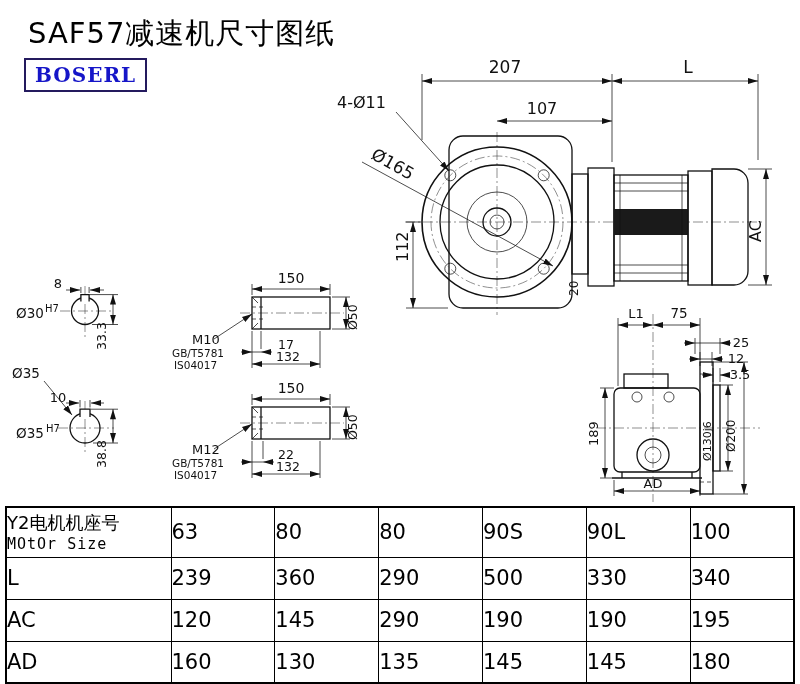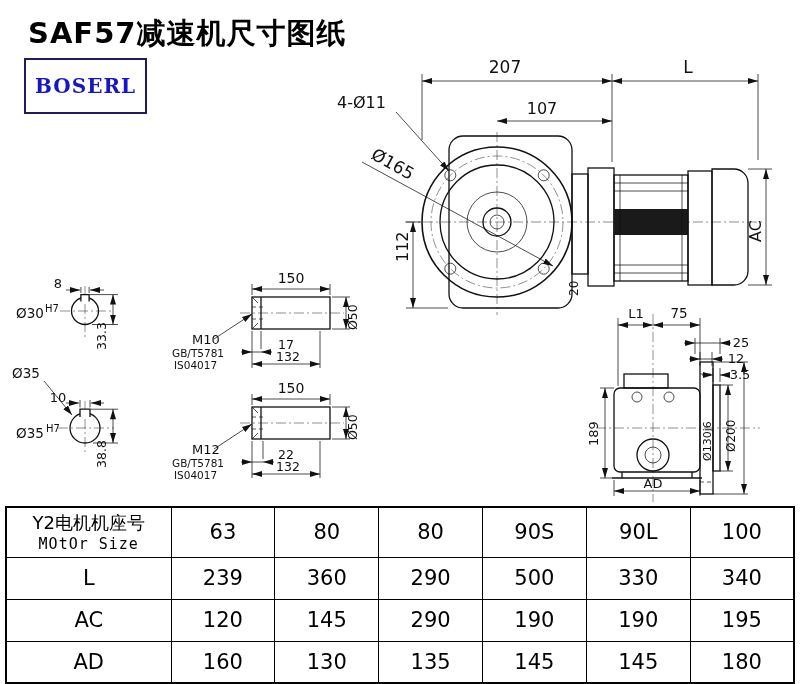--- a/index.html
+++ b/index.html
@@ -1,32 +1,32 @@
 <!DOCTYPE html>
 <html><head>
 <meta charset="utf-8">
 <style>
   html,body{margin:0;padding:0;background:#fff;}
   .stage{position:relative;width:800px;height:684px;background:#fff;overflow:hidden;
          font-family:"DejaVu Sans",sans-serif;color:#000;}
-  .title{position:absolute;left:28px;top:14px;font-size:29px;font-weight:bold;
+  .title{position:absolute;left:28px;top:14px;font-size:29px;font-weight:normal;
          letter-spacing:1px;color:#000;}
   .logo{position:absolute;left:24px;top:58px;border:2px solid #241a5e;background:#fff;
-        padding:14px 9px;font-family:"DejaVu Serif",serif;font-weight:bold;
+        padding:3px 9px;font-family:"DejaVu Serif",serif;font-weight:bold;
         font-size:20px;color:#1616c8;letter-spacing:1px;}
   svg{position:absolute;left:0;top:0;}
   .ln{stroke:#111;stroke-width:1.3;fill:none;}
   .tk{stroke:#111;stroke-width:1.6;fill:none;}
   .tn{stroke:#111;stroke-width:0.75;fill:none;}
   .cl{stroke:#444;stroke-width:0.6;fill:none;stroke-dasharray:10 3 2 3;}
   .dsh{stroke:#111;stroke-width:0.7;fill:none;stroke-dasharray:4 3;}
   text.t{font-family:"DejaVu Sans",sans-serif;fill:#111;}
   table.spec{position:absolute;left:5px;top:506px;width:790px;border-collapse:collapse;
              table-layout:fixed;background:#fff;border:2px solid #000;}
-  table.spec td{border:1.5px solid #000;text-align:center;vertical-align:middle;
+  table.spec td{border:1.5px solid #000;text-align:left;vertical-align:middle;
                 font-size:21px;color:#000;padding:0;margin-left:29px;}
   .hcn{font-size:18px;line-height:1.25;}
   .hen{font-size:15px;letter-spacing:1px;
        font-family:"DejaVu Sans Mono",monospace;}
 </style>
 </head>
 <body>
 
 <div class="stage">
 

